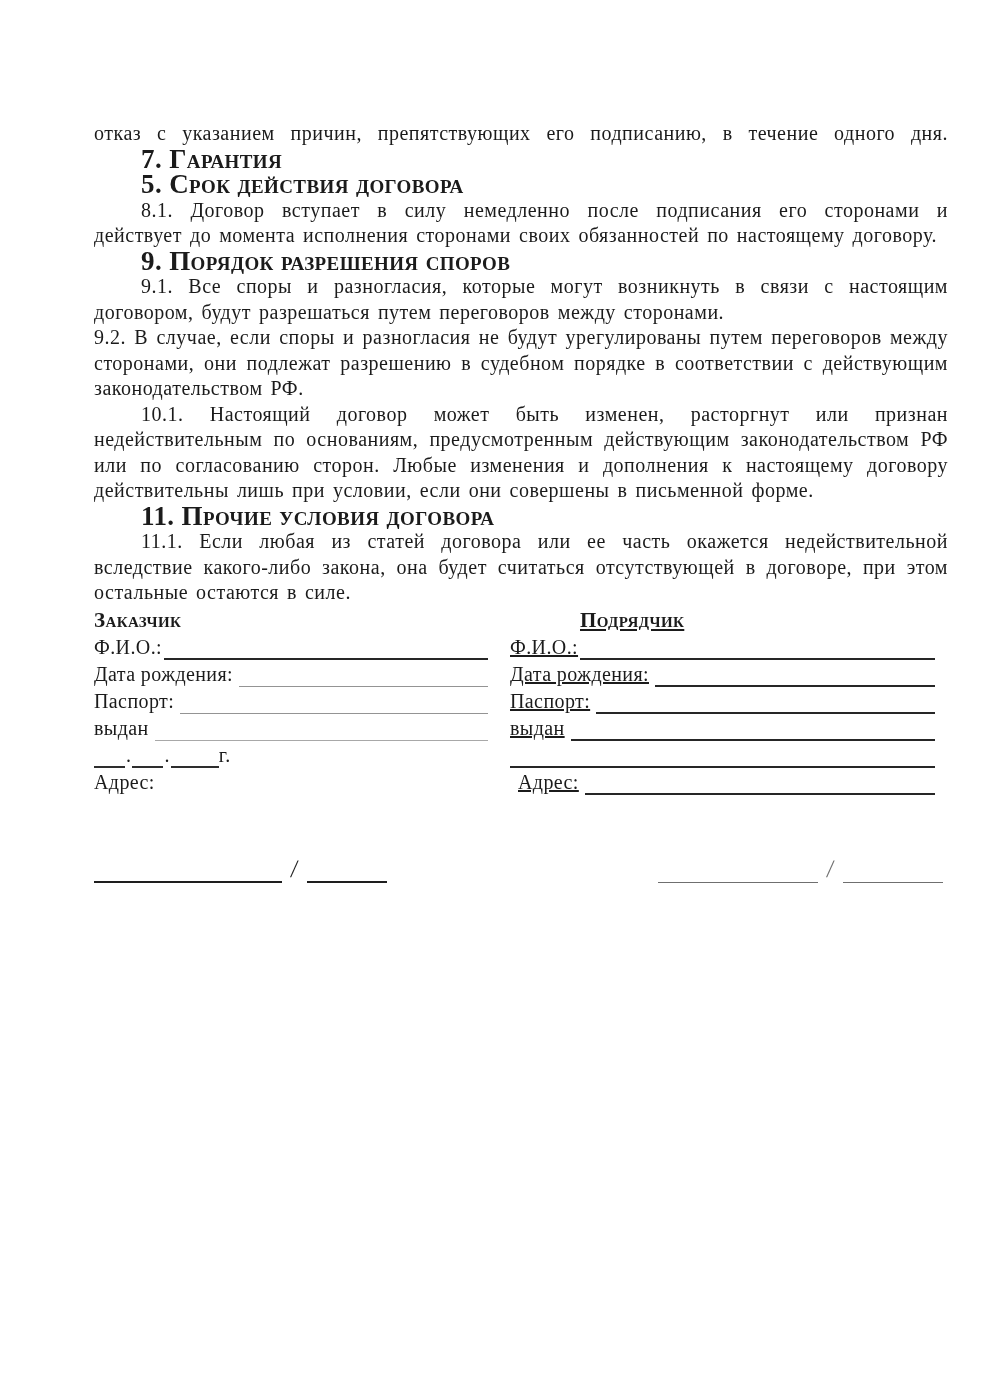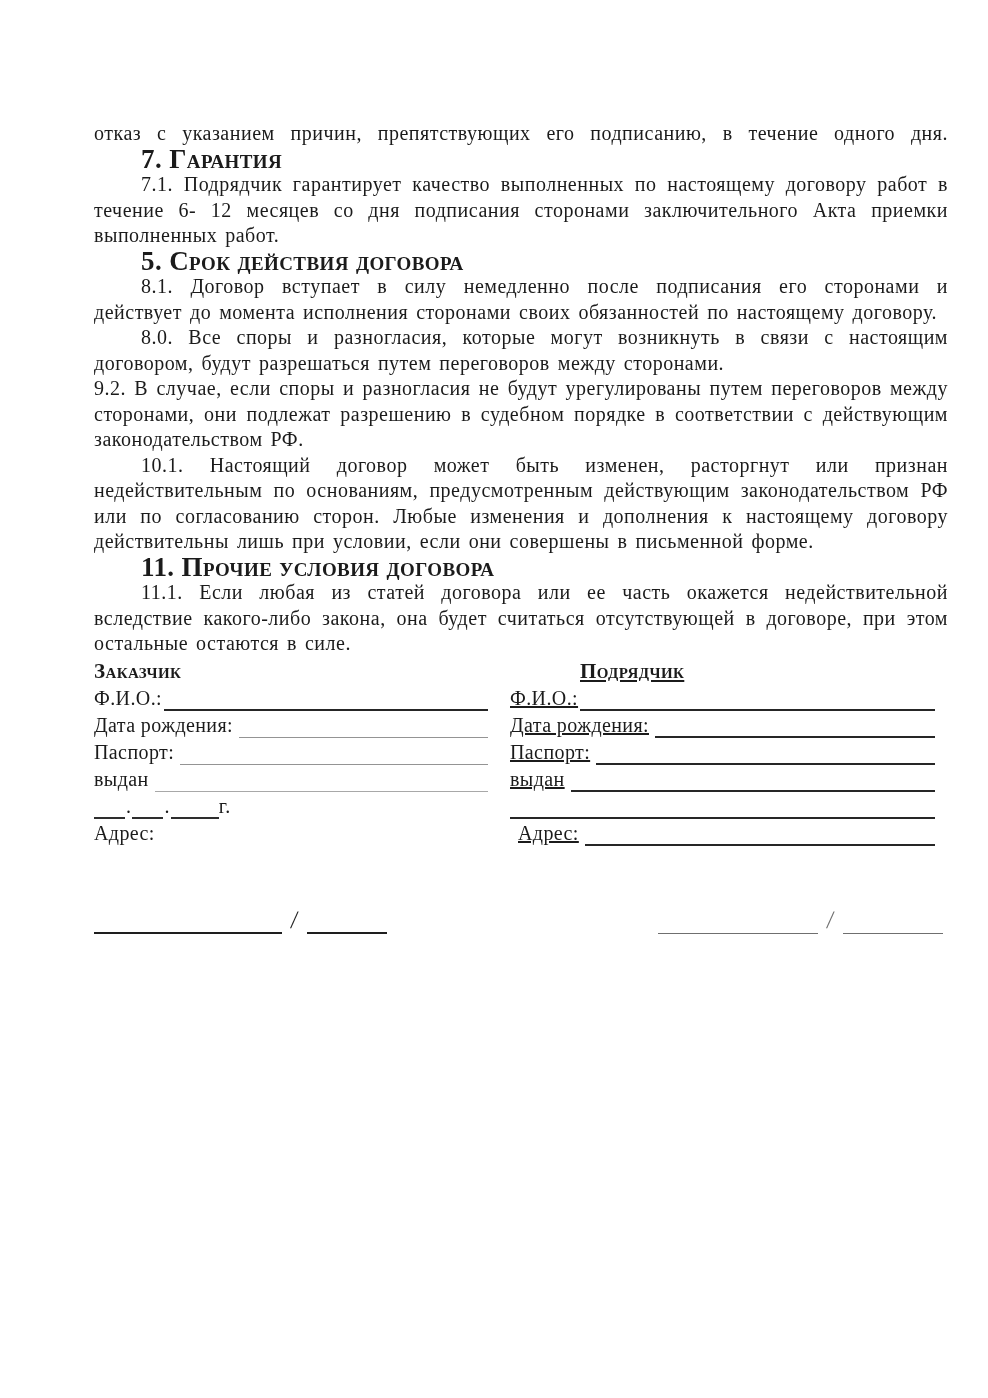--- a/index.html
+++ b/index.html
@@ -104,24 +104,24 @@
   }
   .sig-right .slash { color: #6f6f6f; }
 </style>
 </head>
 <body>
 
 <div class="page">
   <div class="textblock">
     <p class="para stretch">отказ с указанием причин, препятствующих его подписанию, в течение одного дня.</p>
     <h3 class="hdg">7. Гарантия</h3>
-    <p class="para indent">7.1. Подрядчик гарантирует качество выполненных по настоящему договору работ в течение 6- 12 месяцев со дня подписания сторонами заключительного Акта приемки выполненных работ.</p>
     <h3 class="hdg">5. Срок действия договора</h3>
     <p class="para indent">8.1. Договор вступает в силу немедленно после подписания его сторонами и действует до момента исполнения сторонами своих обязанностей по настоящему договору.</p>
-    <p class="para indent">8.0. Все споры и разногласия, которые могут возникнуть в связи с настоящим договором, будут разрешаться путем переговоров между сторонами.</p>
+    <h3 class="hdg">9. Порядок разрешения споров</h3>
+    <p class="para indent">9.1. Все споры и разногласия, которые могут возникнуть в связи с настоящим договором, будут разрешаться путем переговоров между сторонами.</p>
     <p class="para">9.2. В случае, если споры и разногласия не будут урегулированы путем переговоров между сторонами, они подлежат разрешению в судебном порядке в соответствии с действующим законодательством РФ.</p>
     <p class="para indent">10.1. Настоящий договор может быть изменен, расторгнут или признан недействительным по основаниям, предусмотренным действующим законодательством РФ или по согласованию сторон. Любые изменения и дополнения к настоящему договору действительны лишь при условии, если они совершены в письменной форме.</p>
     <h3 class="hdg">11. Прочие условия договора</h3>
     <p class="para indent">11.1. Если любая из статей договора или ее часть окажется недействительной вследствие какого-либо закона, она будет считаться отсутствующей в договоре, при этом остальные остаются в силе.</p>
   </div>
 
   <div class="cols">
 
     <div class="col-left">
       <div class="frow">

